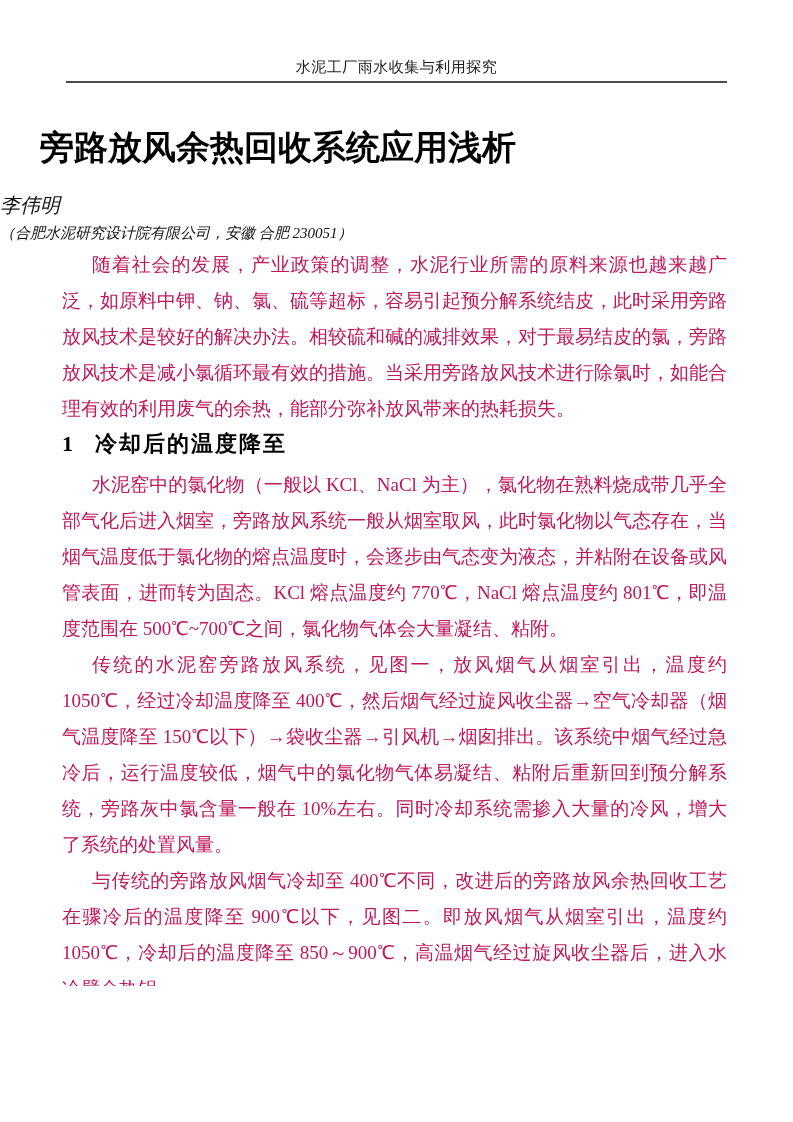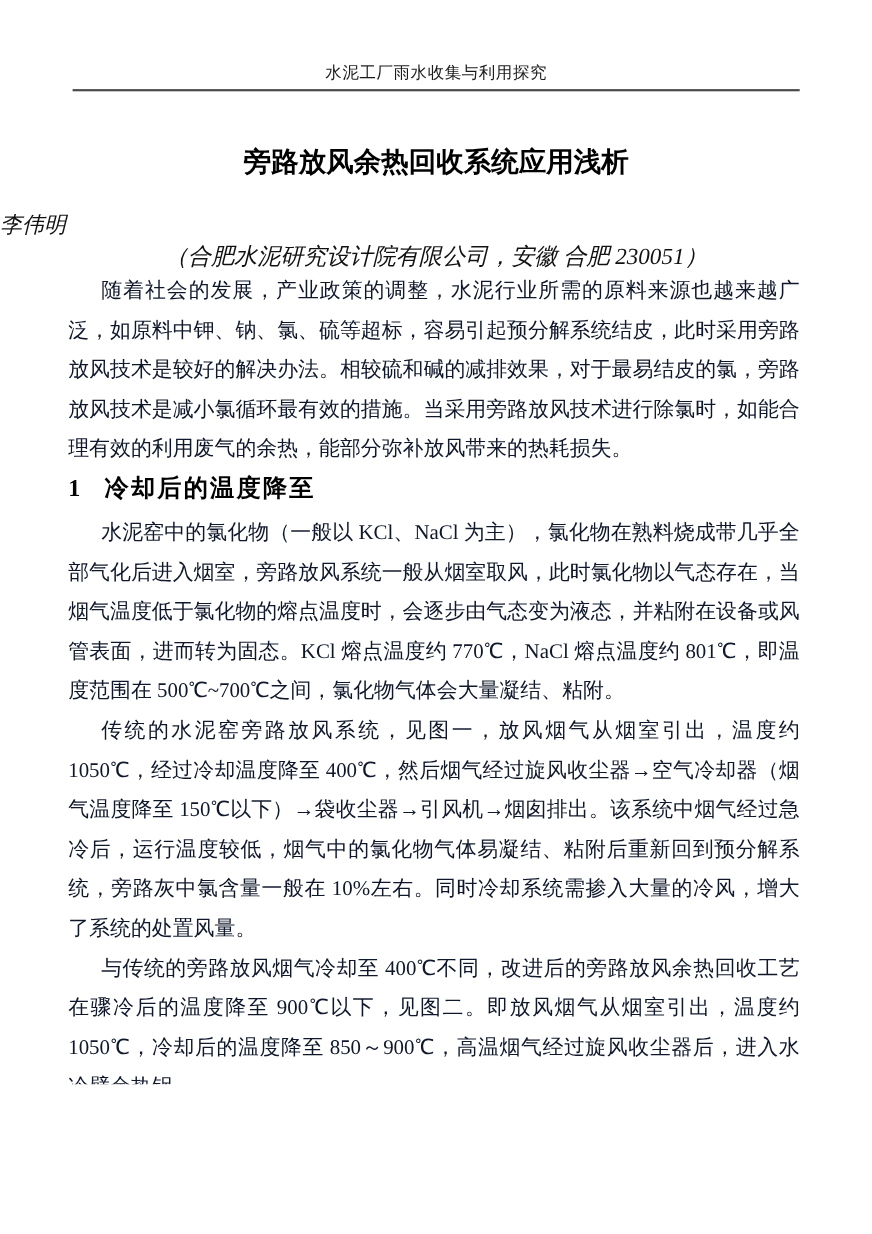--- a/index.html
+++ b/index.html
@@ -20,39 +20,38 @@
     letter-spacing: 0.5px;
     color: #1a1a1a;
   }
   .head-rule {
     margin: 5px 66px 0 66px;
     height: 0;
     border-top: 2px solid #4a4a4a;
   }
   .article-title {
     margin: 42px 40px 0 40px;
-    text-align: center;
     font-family: "Liberation Sans", sans-serif;
-    font-size: 25px;
+    font-size: 34px;
     font-weight: bold;
     line-height: 44px;
     color: #000000;
   }
   .author {
     margin-top: 24px;
     text-align: left;
     font-style: italic;
     font-size: 20px;
     line-height: 24px;
   }
   .affiliation {
     margin-top: 2px;
-    text-align: center;
+    text-align: left;
     font-style: italic;
-    font-size: 21px;
+    font-size: 15px;
     line-height: 28px;
   }
   .sec-heading {
     margin: 30px 62px 10px 62px;
     font-family: "Liberation Sans", sans-serif;
     font-size: 22px;
     font-weight: bold;
     line-height: 26px;
     letter-spacing: 2px;
     color: #000000;
@@ -63,21 +62,21 @@
     font-family: "Liberation Serif", serif;
     letter-spacing: 0;
     margin-right: 22px;
   }
   .body-par {
     margin: 0 66px 0 62px;
     font-size: 19px;
     line-height: 36px;
     text-align: justify;
     text-indent: 30px;
-    color: #0f172a;
+    color: #be185d;
   }
   .foot-rule {
     position: absolute;
     top: 1052px;
     left: 66px;
     right: 66px;
     height: 4px;
     background: #000000;
     border-radius: 2px;
   }

